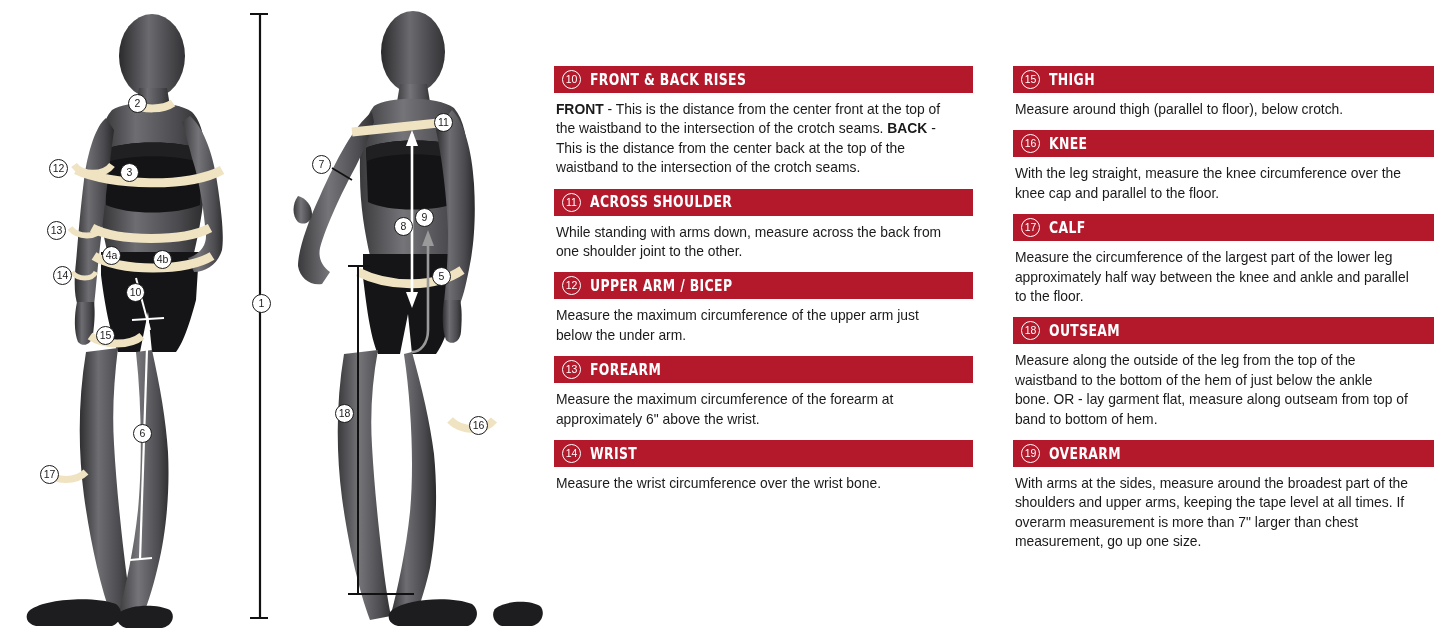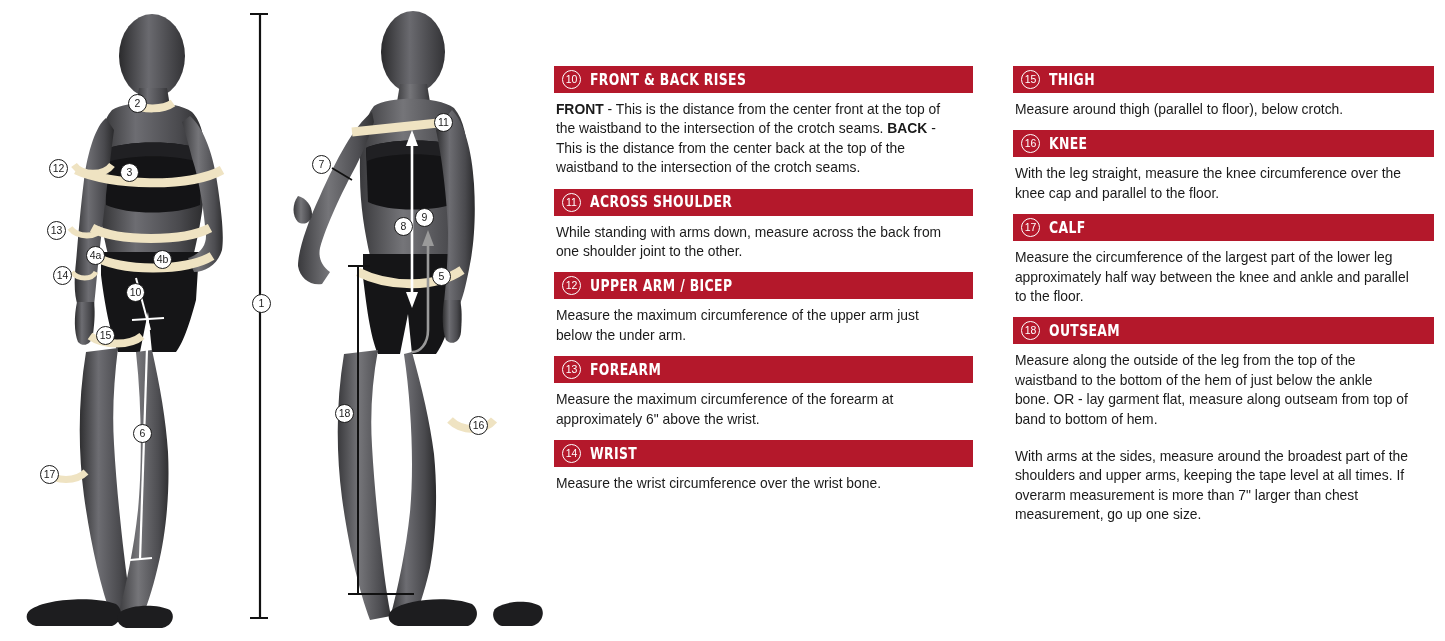--- a/index.html
+++ b/index.html
@@ -245,21 +245,21 @@
         <line x1="348" y1="266" x2="370" y2="266" stroke="#111" stroke-width="2"></line>
         <line x1="348" y1="594" x2="414" y2="594" stroke="#111" stroke-width="2"></line>
 
         <line x1="332" y1="168" x2="352" y2="180" stroke="#111" stroke-width="1.6"></line>
       </g>
     </svg>
 
     <div class="marker" style="left:252px;  top:294px;">1</div>
     <div class="marker" style="left:128px;  top:94px;">2</div>
     <div class="marker" style="left:120px;  top:163px;">3</div>
-    <div class="marker" style="left:86px;  top:246px;">4a</div>
+    <div class="marker" style="left:102px;  top:246px;">4a</div>
     <div class="marker" style="left:153px;  top:250px;">4b</div>
     <div class="marker" style="left:432px;  top:267px;">5</div>
     <div class="marker" style="left:133px;  top:424px;">6</div>
     <div class="marker" style="left:312px;  top:155px;">7</div>
     <div class="marker" style="left:394px;  top:217px;">8</div>
     <div class="marker" style="left:415px;  top:208px;">9</div>
     <div class="marker" style="left:126px;  top:283px;">10</div>
     <div class="marker" style="left:434px;  top:113px;">11</div>
     <div class="marker" style="left:49px;   top:159px;">12</div>
     <div class="marker" style="left:47px;   top:221px;">13</div>
@@ -342,18 +342,22 @@
 
     <div class="entry">
       <div class="bar">
         <span class="num">18</span>
         <span class="bar-title">OUTSEAM</span>
       </div>
       <div class="body-text">Measure along the outside of the leg from the top of the waistband to the bottom of the hem of just below the ankle bone. OR - lay garment flat, measure along outseam from top of band to bottom of hem.</div>
     </div>
 
     <div class="entry">
+      <div class="bar">
+        <span class="num">19</span>
+        <span class="bar-title">OVERARM</span>
+      </div>
       <div class="body-text">With arms at the sides, measure around the broadest part of the shoulders and upper arms, keeping the tape level at all times. If overarm measurement is more than 7" larger than chest measurement, go up one size.</div>
     </div>
 
   </div>
 
 </div>
 
 </body></html>

